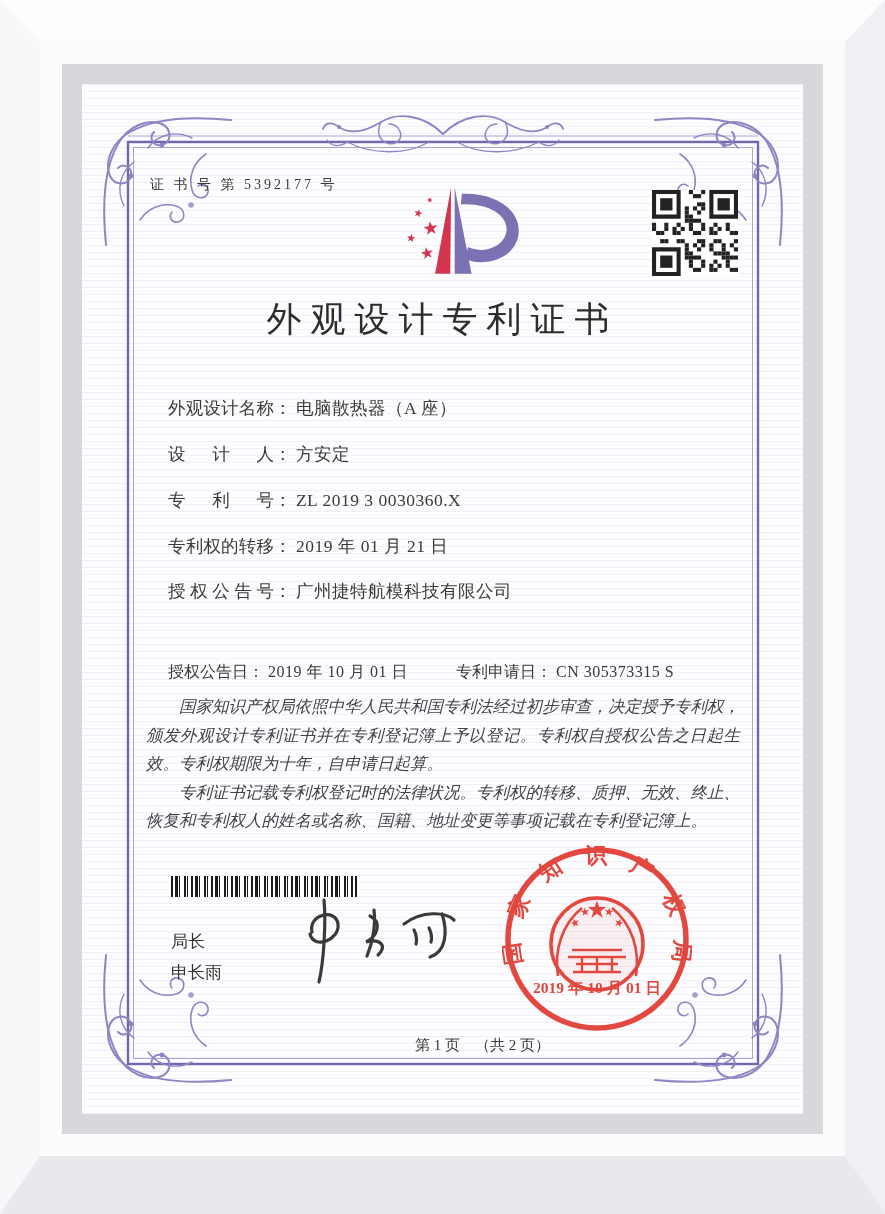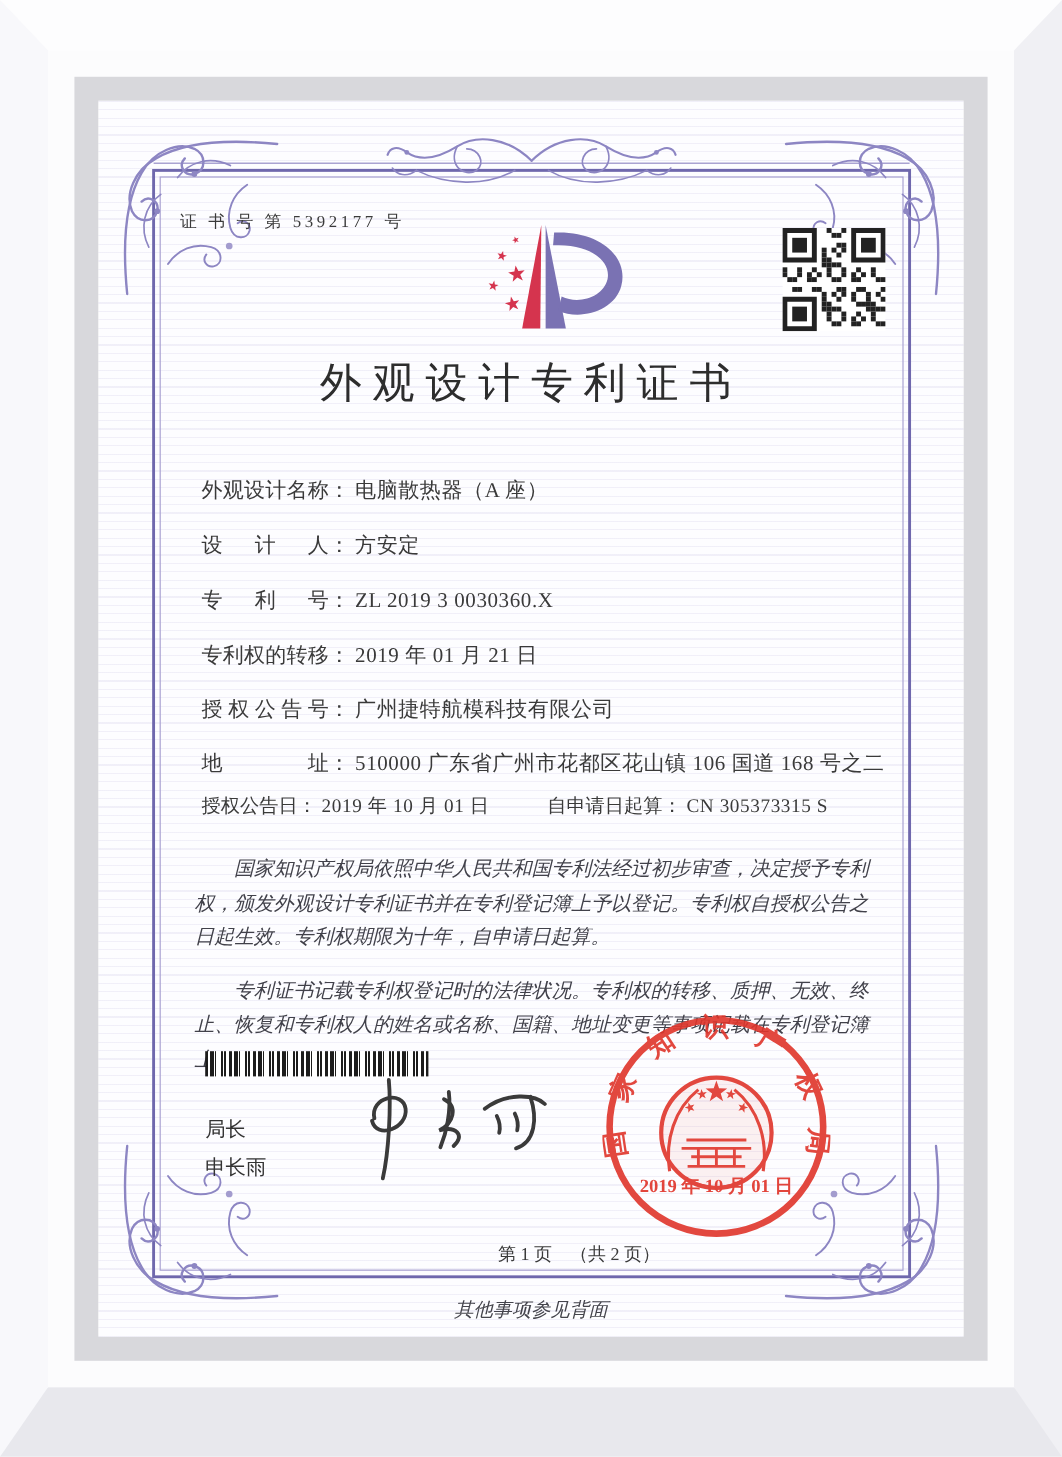--- a/index.html
+++ b/index.html
@@ -21,21 +21,21 @@
   .qr-box{position:absolute;left:570px;top:106px;width:86px;height:86px;}
   .title{position:absolute;left:0;top:212px;width:721px;text-align:center;margin:0;
     font-size:35px;font-weight:normal;letter-spacing:9px;color:#2d2d2d;}
   .field{position:absolute;left:86px;font-size:17.5px;white-space:nowrap;}
   .flabel{display:inline-block;width:106px;text-align:justify;text-align-last:justify;}
   .fvalue{letter-spacing:.5px;}
   .grant-row{position:absolute;left:86px;top:578px;font-size:16px;white-space:nowrap;}
   .grant-col2{position:absolute;left:288px;top:0;}
   .paras{position:absolute;left:64px;top:610px;width:594px;font-size:16.5px;line-height:28.5px;
     text-align:justify;font-style:italic;color:#41414a;}
-  .paras p{margin:16px;text-indent:2em;}
+  .paras p{margin:0;text-indent:2em;font-family:Liberation Mono, monospace;}
   .barcode{position:absolute;left:89px;top:792px;width:186px;height:21px;background:
     repeating-linear-gradient(90deg,#1c1c1c 0 2px,#fff 2px 4px,#1c1c1c 4px 7px,#fff 7px 8px,
     #1c1c1c 8px 9px,#fff 9px 13px,#1c1c1c 13px 15px,#fff 15px 16px,#1c1c1c 16px 17px,#fff 17px 20px);}
   .signer{position:absolute;left:89px;top:842px;font-family:"Liberation Sans","DejaVu Sans",sans-serif;
     font-size:17px;color:#333;line-height:31px;}
   .signature{position:absolute;left:200px;top:808px;}
   .seal{position:absolute;left:420px;top:760px;width:190px;height:190px;opacity:.9;}
   .seal-date{position:absolute;left:5px;top:134px;width:180px;text-align:center;color:#e03228;
     font-size:15.5px;font-weight:bold;white-space:nowrap;}
   .page-info{position:absolute;left:0;top:952px;width:801px;text-align:center;font-size:15px;}
@@ -227,30 +227,26 @@
             <span class="fvalue">ZL 2019 3 0030360.X</span>
           </div>
           <div class="field" style="top:450px">
             <span class="flabel">专利权的转移</span><span>：</span>
             <span class="fvalue">2019 年 01 月 21 日</span>
           </div>
           <div class="field" style="top:495px">
             <span class="flabel">授权公告号</span><span>：</span>
             <span class="fvalue">广州捷特航模科技有限公司</span>
           </div>
-          <div class="field" style="top:540px">
-            <span class="flabel">地址</span><span>：</span>
-            <span class="fvalue">510000 广东省广州市花都区花山镇 106 国道 168 号之二</span>
-          </div>
 
           <div class="grant-row">
             <span>授权公告日</span><span>：</span>
             <span class="fvalue">2019 年 10 月 01 日</span>
             <span class="grant-col2">
-              <span>自申请日起算</span><span>：</span>
+              <span>专利申请日</span><span>：</span>
               <span class="fvalue">CN 305373315 S</span>
             </span>
           </div>
 
           <div class="paras">
             <p>国家知识产权局依照中华人民共和国专利法经过初步审查，决定授予专利权，颁发外观设计专利证书并在专利登记簿上予以登记。专利权自授权公告之日起生效。专利权期限为十年，自申请日起算。</p>
             <p>专利证书记载专利权登记时的法律状况。专利权的转移、质押、无效、终止、恢复和专利权人的姓名或名称、国籍、地址变更等事项记载在专利登记簿上。</p>
           </div>
 
           <div class="barcode"></div>
@@ -303,19 +299,18 @@
                 </g>
                 <path d="M56,132 C52,106 60,80 80,64" stroke-width="2.6"></path>
                 <path d="M134,132 C138,106 130,80 110,64" stroke-width="2.6"></path>
                 <path d="M72,139 C86,148 104,148 118,139" stroke-width="2.6"></path>
               </g>
             </svg>
             <div class="seal-date">2019 年 10 月 01 日</div>
           </div>
 
           <div class="page-info">第 1 页　（共 2 页）</div>
-          <div class="back-note">其他事项参见背面</div>
 
         </div>
       </div>
     </div>
   </div>
 </div>
 
 </body></html>

